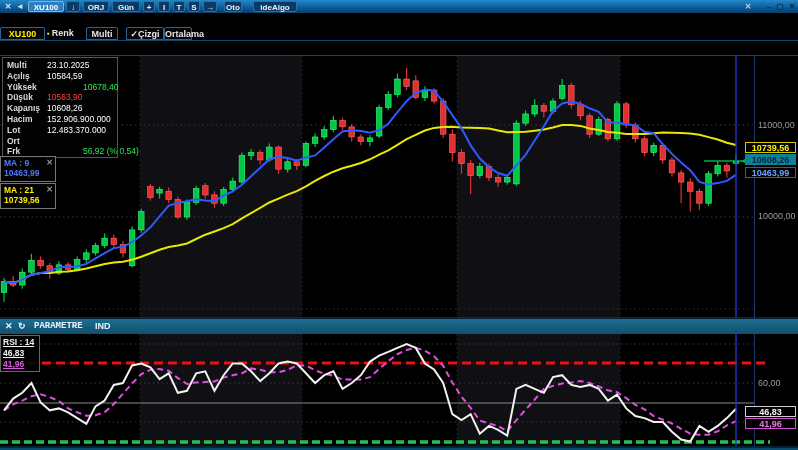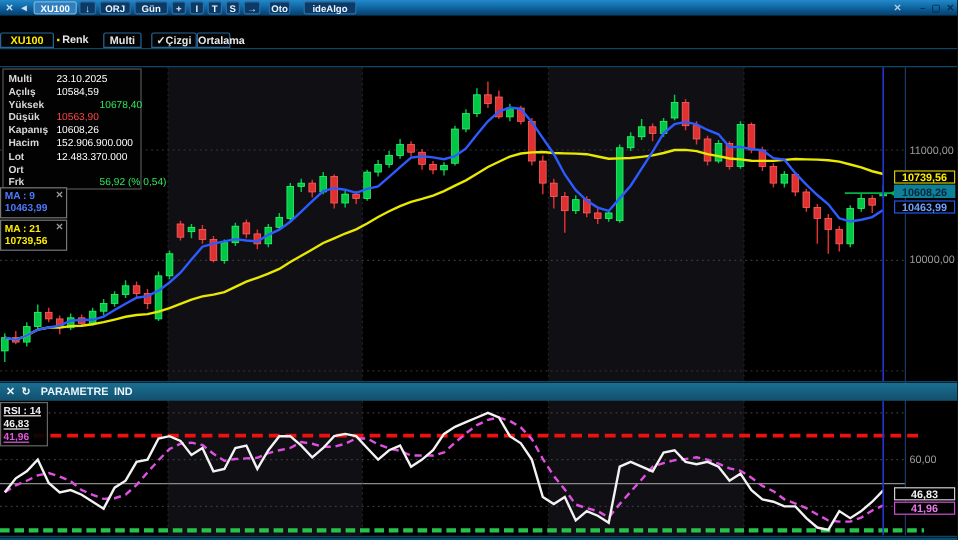--- a/index.html
+++ b/index.html
@@ -346,21 +346,21 @@
 
   <div class="axis-label" style="left:758px;top:120px;">11000,00</div>
   <div class="axis-label" style="left:758px;top:211px;">10000,00</div>
   <div class="price-box" id="box-ma21">10739,56</div>
   <div class="price-box" id="box-last">10608,26</div>
   <div class="price-box" id="box-ma5">10463,99</div>
 
   <div id="rsi-header">
     <span class="rsih-item" style="left:5px;">✕</span>
     <span class="rsih-item" style="left:18px;">↻</span>
-    <span class="rsih-item" style="left:34px;">PARAMETRE</span>
+    <span class="rsih-item" style="left:34px;font-family:Liberation Mono, monospace;">PARAMETRE</span>
     <span class="rsih-item" style="left:95px;">IND</span>
   </div>
 
   <div class="overlay" id="rsi-label-box">
     <div class="rsi-row" style="color:#f2f2f2;">RSI : 14</div>
     <div class="rsi-row" style="color:#f2f2f2;">46,83</div>
     <div class="rsi-row" style="color:#e059e0;">41,96</div>
   </div>
 
   <div class="axis-label" style="left:758px;top:339px;margin-left:40px;">80,00</div>

